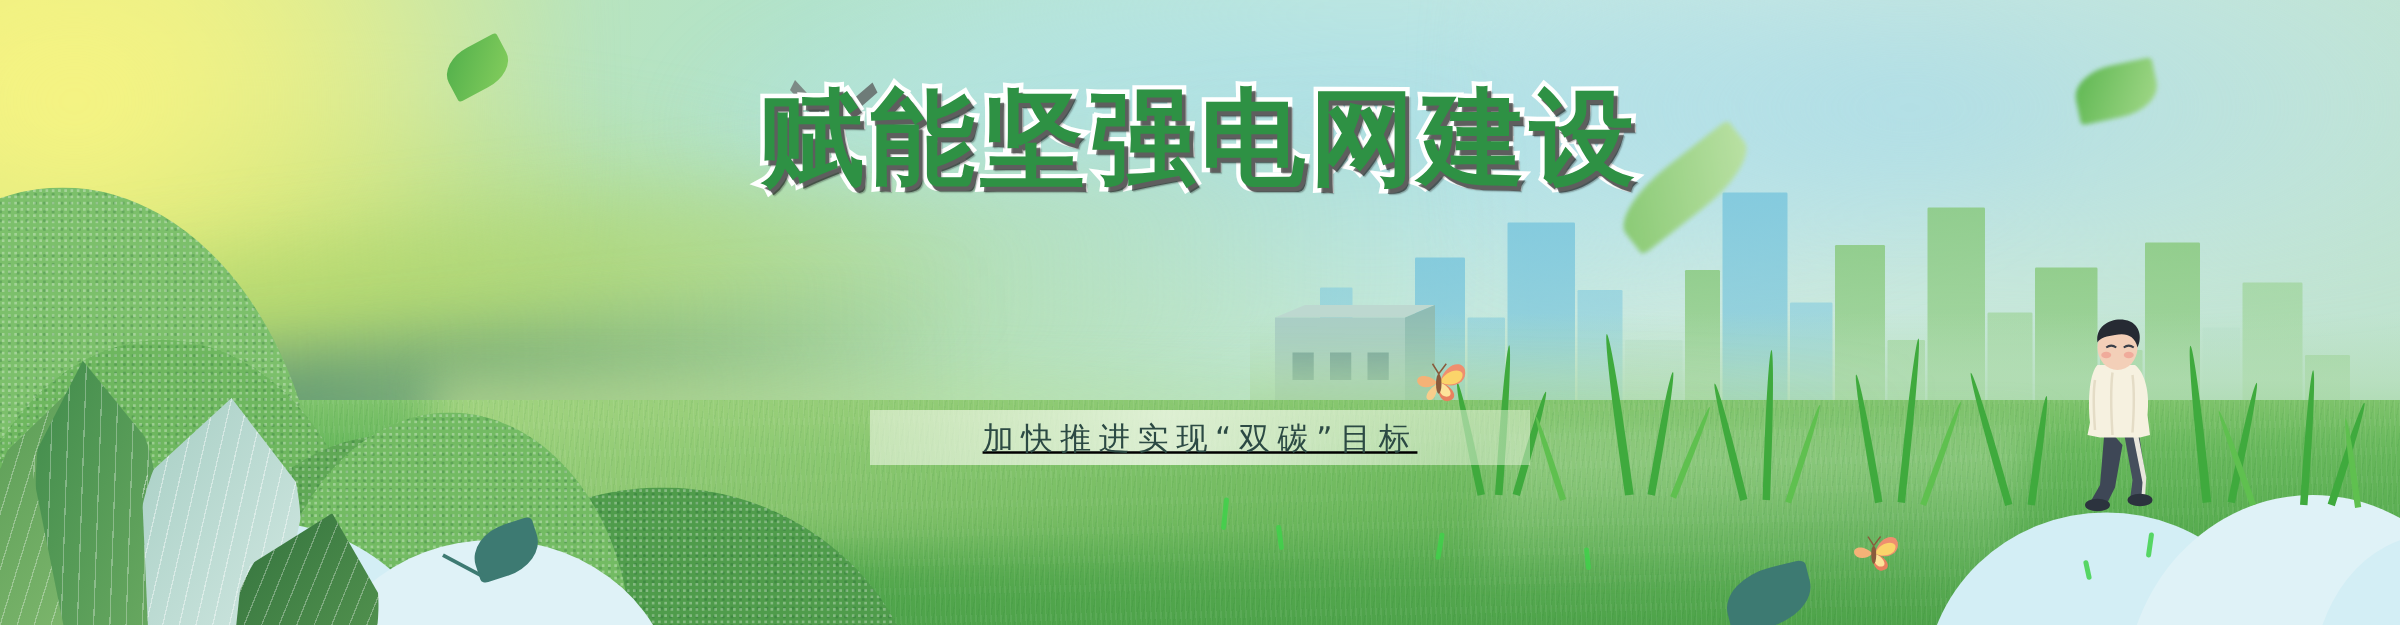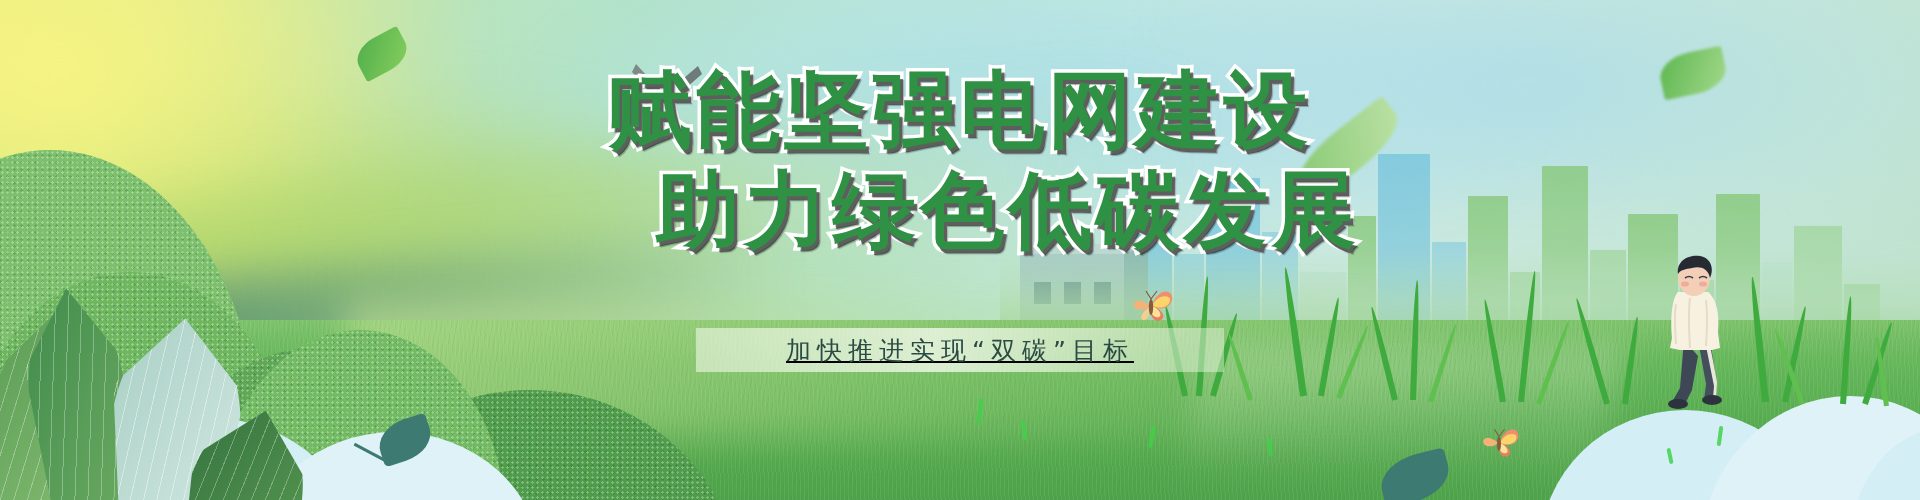--- a/index.html
+++ b/index.html
@@ -396,20 +396,19 @@
     <path d="M24 20 C28 10, 40 8, 42 13 C43 20, 33 24, 24 20 Z" fill="#fbd46a"></path>
     <path d="M24 20 C20 28, 26 38, 33 34 C39 31, 33 22, 24 20 Z" fill="#e8805f"></path>
     <path d="M24 20 C21 26, 26 33, 31 31 C35 29, 30 22, 24 20 Z" fill="#fde39a"></path>
     <path d="M22 20 C14 12, 4 14, 6 20 C8 25, 17 25, 22 20 Z" fill="#f4b277"></path>
     <ellipse cx="23" cy="21" rx="2.2" ry="8" fill="#8a5a3c"></ellipse>
     <path d="M23 13 L18 5 M23 13 L29 5" stroke="#8a5a3c" stroke-width="1.2" fill="none"></path>
   </svg>
 
   <div class="headline">
     <div class="line line1">赋能坚强电网建设</div>
-    <div class="line line2">助力绿色低碳发展</div>
   </div>
 
   <div class="subtitle-wrap">
     <div class="subtitle">加快推进实现“双碳”目标</div>
   </div>
 
 </div>
 
 </body></html>

